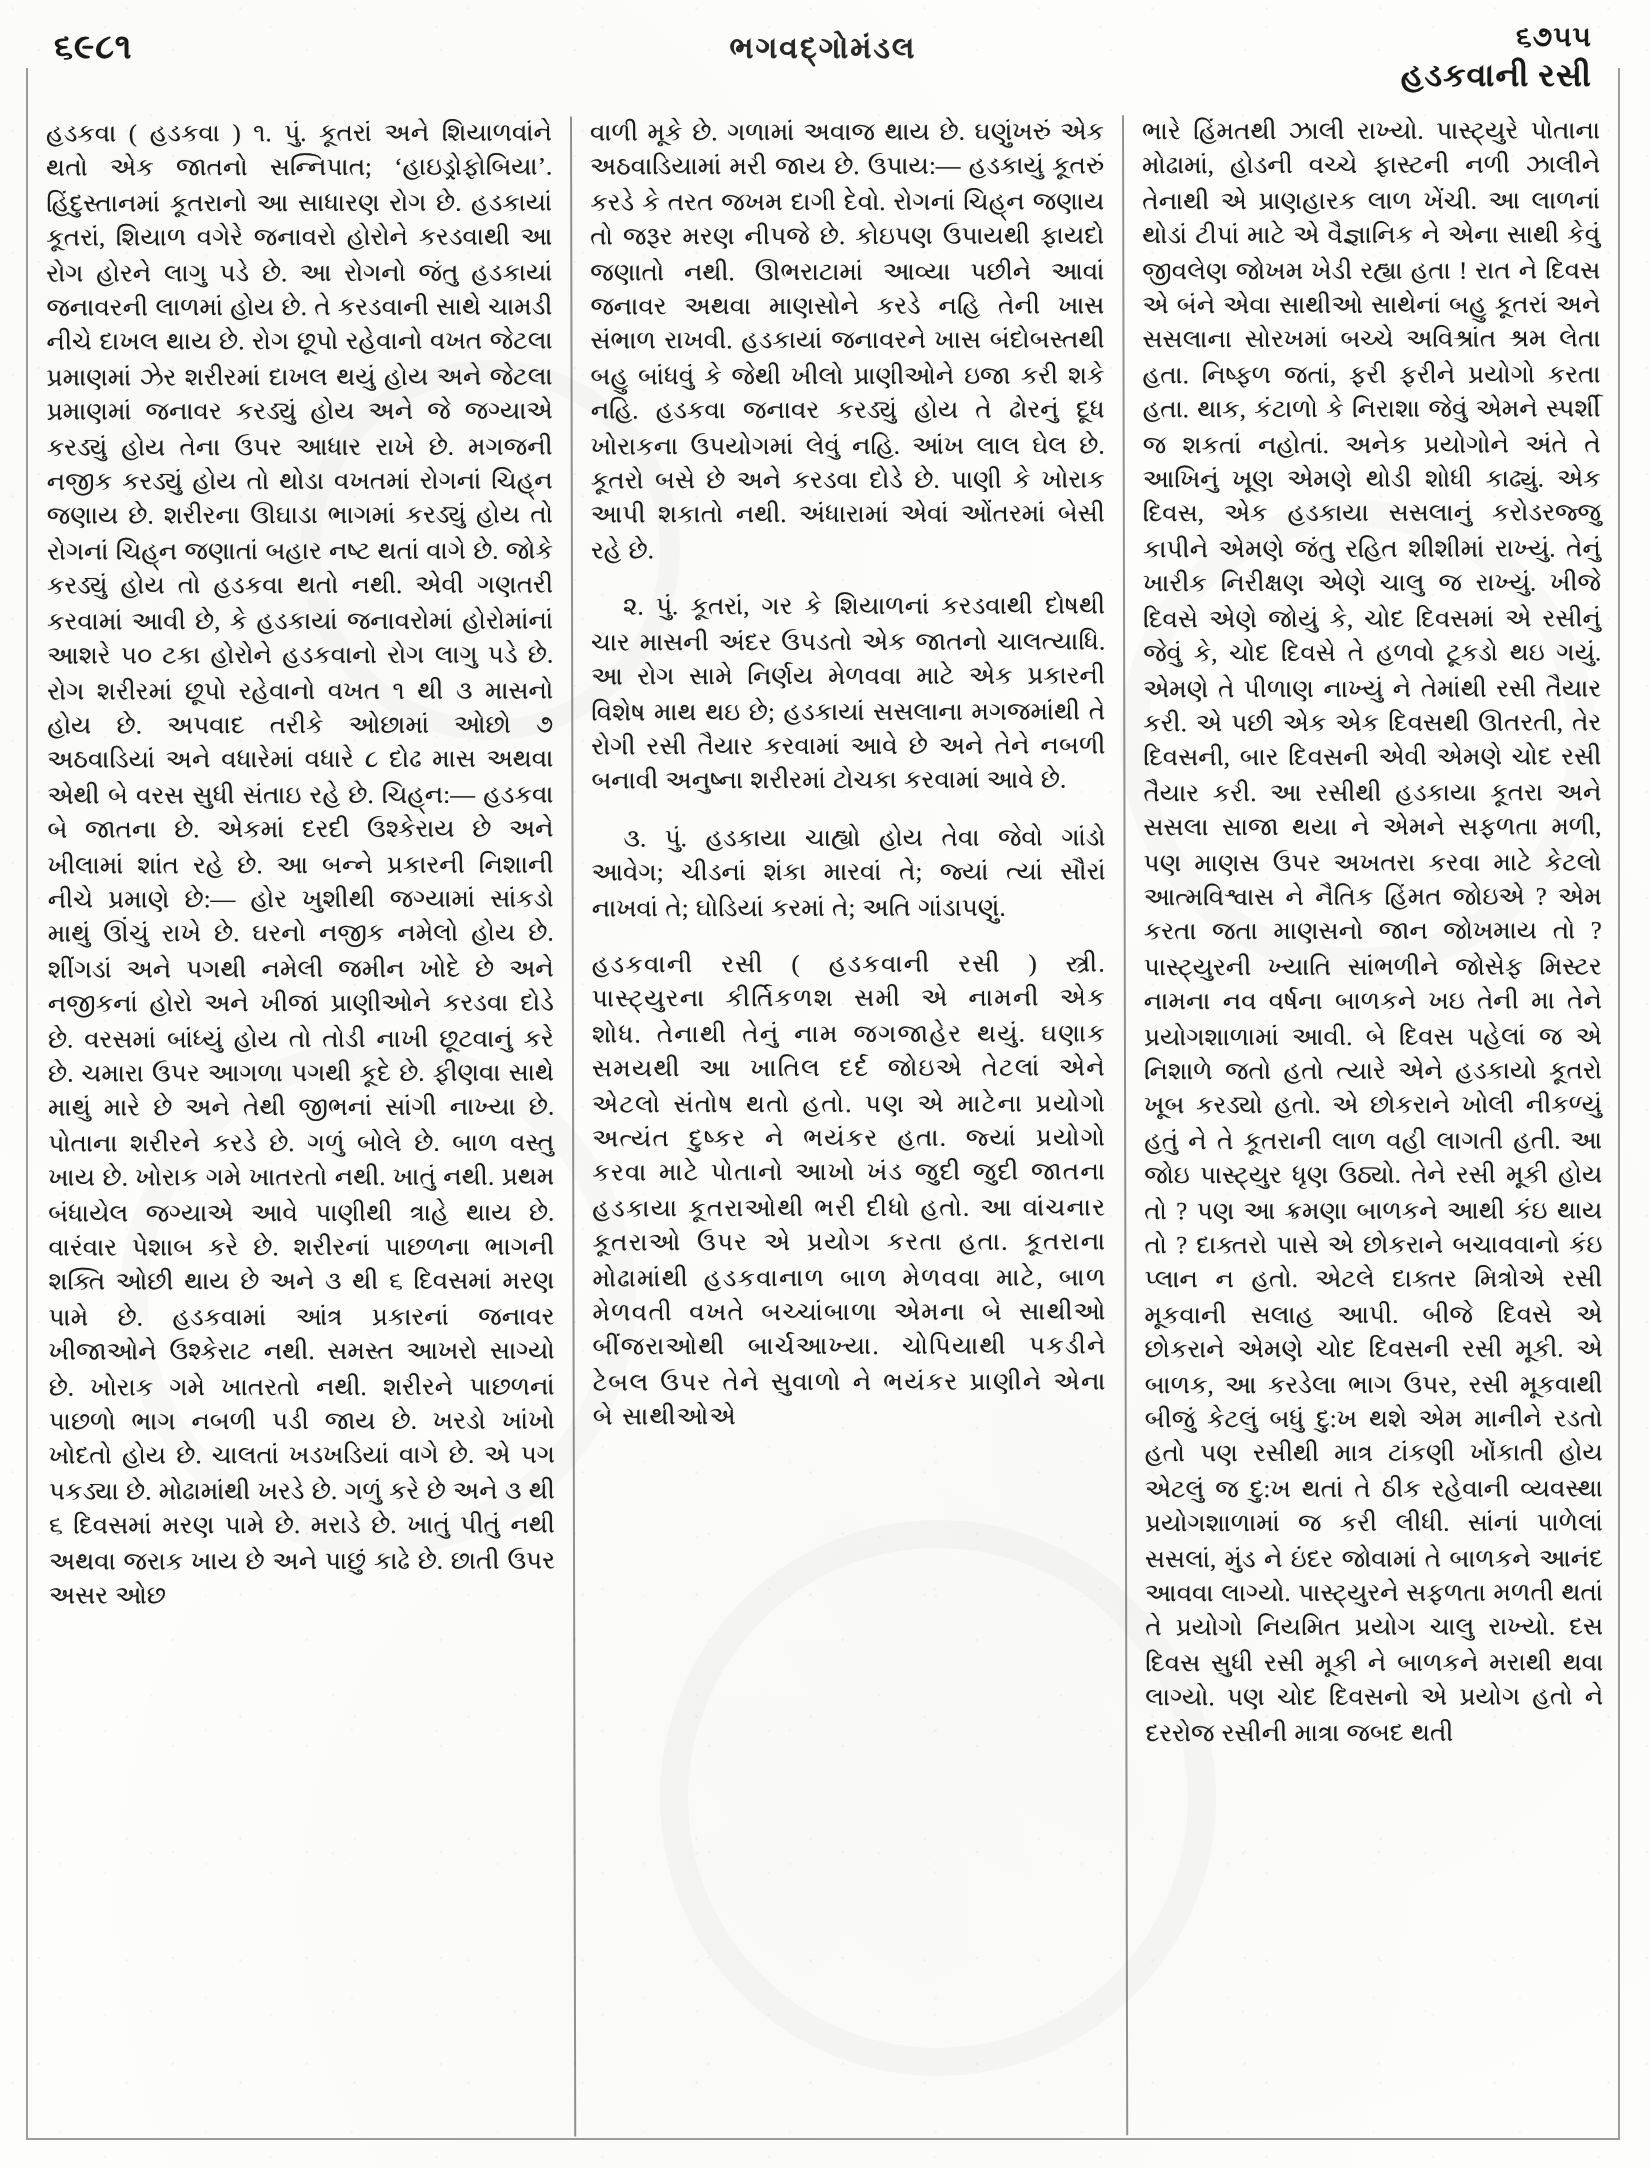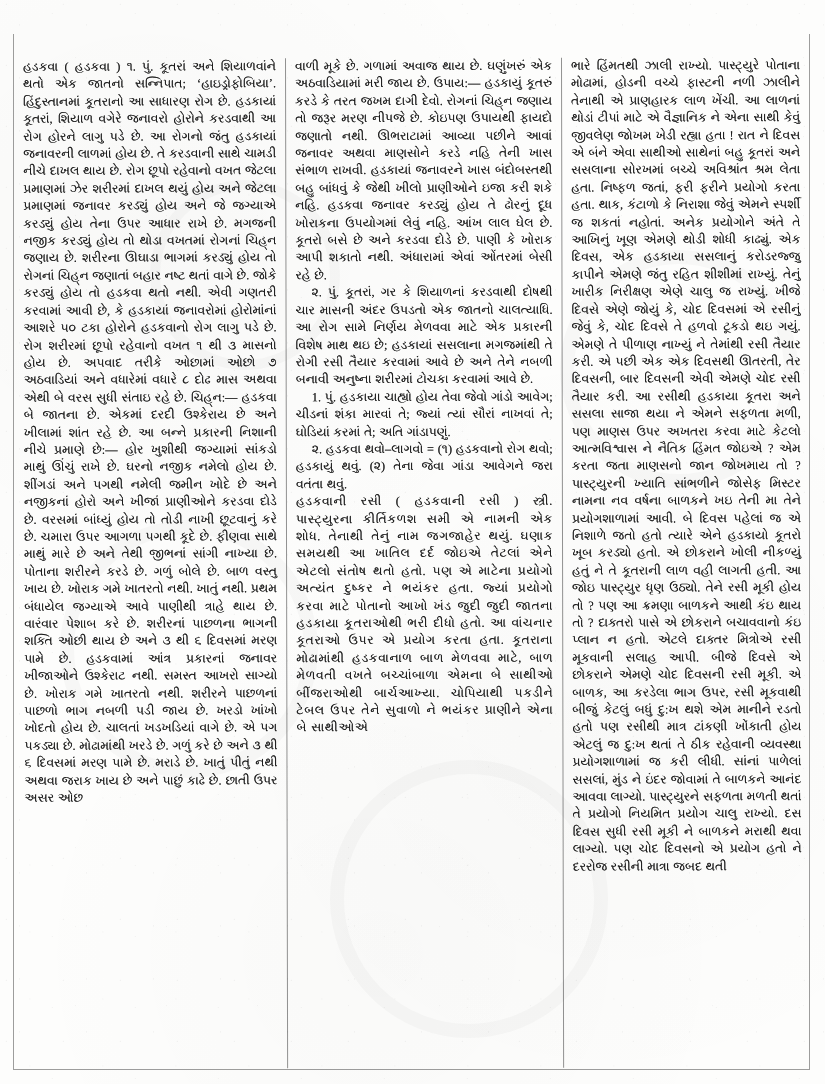--- a/index.html
+++ b/index.html
@@ -126,21 +126,21 @@
     margin: 0;
     font-size: 12.4px;
     line-height: 17.4px;
     color: #1c1c1c;
     text-align: justify;
     text-justify: inter-word;
     word-spacing: 0.5px;
     
     text-shadow: 0 0 0.35px rgba(0,0,0,0.55);
   }
-  .col p + p { margin-top: 0; }
+  .col p + p { margin-top: 11px; }
   .indent { text-indent: 16px; }
   .entry-head-line {
     text-align: left;
     font-weight: normal;
     font-size: 13.2px;
     line-height: 19px;
     letter-spacing: 0.6px;
     margin-top: 2px;
   }
 
@@ -167,32 +167,39 @@
 
 <div class="page">
 
   <div class="watermark wm-1"></div>
   <div class="watermark wm-2"></div>
   <div class="watermark wm-3"></div>
   <div class="watermark wm-4"></div>
 
   <div class="frame"></div>
 
+  <div class="running-head">
+    <div class="rh-left">૬૯૮૧</div>
+    <div class="rh-center">ભગવદ્‌ગોમંડલ</div>
+    <div class="rh-right">
+      <div class="rh-pageno">૬૭૫૫</div>
+      <div class="rh-entry">હડકવાની રસી</div>
+    </div>
+  </div>
 
   <div class="columns skew">
 
     <div class="col col-1">
       <p>હડકવા ( હડકવા ) ૧. પું. કૂતરાં અને શિયાળવાંને થતો એક જાતનો સન્નિપાત; ‘હાઇડ્રોફોબિયા’. હિંદુસ્તાનમાં કૂતરાનો આ સાધારણ રોગ છે. હડકાયાં કૂતરાં, શિયાળ વગેરે જનાવરો હોરોને કરડવાથી આ રોગ હોરને લાગુ પડે છે. આ રોગનો જંતુ હડકાયાં જનાવરની લાળમાં હોય છે. તે કરડવાની સાથે ચામડી નીચે દાખલ થાય છે. રોગ છૂપો રહેવાનો વખત જેટલા પ્રમાણમાં ઝેર શરીરમાં દાખલ થયું હોય અને જેટલા પ્રમાણમાં જનાવર કરડ્યું હોય અને જે જગ્યાએ કરડ્યું હોય તેના ઉપર આધાર રાખે છે. મગજની નજીક કરડ્યું હોય તો થોડા વખતમાં રોગનાં ચિહ્‌ન જણાય છે. શરીરના ઊઘાડા ભાગમાં કરડ્યું હોય તો રોગનાં ચિહ્‌ન જણાતાં બહાર નષ્ટ થતાં વાગે છે. જોકે કરડ્યું હોય તો હડકવા થતો નથી. એવી ગણતરી કરવામાં આવી છે, કે હડકાયાં જનાવરોમાં હોરોમાંનાં આશરે ૫૦ ટકા હોરોને હડકવાનો રોગ લાગુ પડે છે. રોગ શરીરમાં છૂપો રહેવાનો વખત ૧ થી ૩ માસનો હોય છે. અપવાદ તરીકે ઓછામાં ઓછો ૭ અઠવાડિયાં અને વધારેમાં વધારે ૮ દોઢ માસ અથવા એથી બે વરસ સુધી સંતાઇ રહે છે. ચિહ્‌ન:— હડકવા બે જાતના છે. એકમાં દરદી ઉશ્કેરાય છે અને ખીલામાં શાંત રહે છે. આ બન્ને પ્રકારની નિશાની નીચે પ્રમાણે છે:— હોર ખુશીથી જગ્યામાં સાંકડો માથું ઊંચું રાખે છે. ઘરનો નજીક નમેલો હોય છે. શીંગડાં અને પગથી નમેલી જમીન ખોદે છે અને નજીકનાં હોરો અને ખીજાં પ્રાણીઓને કરડવા દોડે છે. વરસમાં બાંધ્યું હોય તો તોડી નાખી છૂટવાનું કરે છે. ચમારા ઉપર આગળા પગથી કૂદે છે. ફીણવા સાથે માથું મારે છે અને તેથી જીભનાં સાંગી નાખ્યા છે. પોતાના શરીરને કરડે છે. ગળું બોલે છે. બાળ વસ્તુ ખાય છે. ખોરાક ગમે ખાતરતો નથી. ખાતું નથી. પ્રથમ બંધાયેલ જગ્યાએ આવે પાણીથી ત્રાહે થાય છે. વારંવાર પેશાબ કરે છે. શરીરનાં પાછળના ભાગની શક્તિ ઓછી થાય છે અને ૩ થી ૬ દિવસમાં મરણ પામે છે. હડકવામાં આંત્ર પ્રકારનાં જનાવર ખીજાઓને ઉશ્કેરાટ નથી. સમસ્ત આખરો સાગ્યો છે. ખોરાક ગમે ખાતરતો નથી. શરીરને પાછળનાં પાછળો ભાગ નબળી પડી જાય છે. ખરડો ખાંખો ખોદતો હોય છે. ચાલતાં ખડખડિયાં વાગે છે. એ પગ પકડ્યા છે. મોઢામાંથી ખરડે છે. ગળું કરે છે અને ૩ થી ૬ દિવસમાં મરણ પામે છે. મરાડે છે. ખાતું પીતું નથી અથવા જરાક ખાય છે અને પાછું કાઢે છે. છાતી ઉપર અસર ઓછ</p>
     </div>
 
     <div class="col col-2">
       <p>વાળી મૂકે છે. ગળામાં અવાજ થાય છે. ઘણુંખરું એક અઠવાડિયામાં મરી જાય છે. ઉપાય:— હડકાયું કૂતરું કરડે કે તરત જખમ દાગી દેવો. રોગનાં ચિહ્‌ન જણાય તો જરૂર મરણ નીપજે છે. કોઇપણ ઉપાયથી ફાયદો જણાતો નથી. ઊભરાટામાં આવ્યા પછીને આવાં જનાવર અથવા માણસોને કરડે નહિ તેની ખાસ સંભાળ રાખવી. હડકાયાં જનાવરને ખાસ બંદોબસ્તથી બહુ બાંધવું કે જેથી ખીલો પ્રાણીઓને ઇજા કરી શકે નહિ. હડકવા જનાવર કરડ્યું હોય તે ઢોરનું દૂધ ખોરાકના ઉપયોગમાં લેવું નહિ. આંખ લાલ ઘેલ છે. કૂતરો બસે છે અને કરડવા દોડે છે. પાણી કે ખોરાક આપી શકાતો નથી. અંધારામાં એવાં ઓંતરમાં બેસી રહે છે.</p>
       <p class="indent">૨. પું. કૂતરાં, ગર કે શિયાળનાં કરડવાથી દોષથી ચાર માસની અંદર ઉપડતો એક જાતનો ચાલત્યાધિ. આ રોગ સામે નિર્ણય મેળવવા માટે એક પ્રકારની વિશેષ માથ થઇ છે; હડકાયાં સસલાના મગજમાંથી તે રોગી રસી તૈયાર કરવામાં આવે છે અને તેને નબળી બનાવી અનુષ્ના શરીરમાં ટોચકા કરવામાં આવે છે.</p>
-      <p class="indent">1. પું. હડકાયા ચાહ્યો હોય તેવા જેવો ગાંડો આવેગ; ચીડનાં શંકા મારવાં તે; જ્યાં ત્યાં સૌરાં નાખવાં તે; ઘોડિયાં કરમાં તે; અતિ ગાંડાપણું.</p>
-      <p class="indent">૨. હડકવા થવો–લાગવો = (૧) હડકવાનો રોગ થવો; હડકાયું થવું. (૨) તેના જેવા ગાંડા આવેગને જરા વતંતા થવું.</p>
+      <p class="indent">૩. પું. હડકાયા ચાહ્યો હોય તેવા જેવો ગાંડો આવેગ; ચીડનાં શંકા મારવાં તે; જ્યાં ત્યાં સૌરાં નાખવાં તે; ઘોડિયાં કરમાં તે; અતિ ગાંડાપણું.</p>
       <p class="entry-head-line">હડકવાની રસી ( હડકવાની રસી ) સ્ત્રી. પાસ્ટ્યુરના કીર્તિકળશ સમી એ નામની એક શોધ. તેનાથી તેનું નામ જગજાહેર થયું. ઘણાક સમયથી આ ખાતિલ દર્દ જોઇએ તેટલાં એને એટલો સંતોષ થતો હતો. પણ એ માટેના પ્રયોગો અત્યંત દુષ્કર ને ભયંકર હતા. જ્યાં પ્રયોગો કરવા માટે પોતાનો આખો ખંડ જુદી જુદી જાતના હડકાયા કૂતરાઓથી ભરી દીધો હતો. આ વાંચનાર કૂતરાઓ ઉપર એ પ્રયોગ કરતા હતા. કૂતરાના મોઢામાંથી હડકવાનાળ બાળ મેળવવા માટે, બાળ મેળવતી વખતે બચ્ચાંબાળા એમના બે સાથીઓ બીંજરાઓથી બાર્ચઆખ્યા. ચોપિયાથી પકડીને ટેબલ ઉપર તેને સુવાળો ને ભયંકર પ્રાણીને એના બે સાથીઓએ</p>
     </div>
 
     <div class="col col-3">
       <p>ભારે હિંમતથી ઝાલી રાખ્યો. પાસ્ટ્યુરે પોતાના મોઢામાં, હોડની વચ્ચે ફાસ્ટની નળી ઝાલીને તેનાથી એ પ્રાણહારક લાળ ખેંચી. આ લાળનાં થોડાં ટીપાં માટે એ વૈજ્ઞાનિક ને એના સાથી કેવું જીવલેણ જોખમ ખેડી રહ્યા હતા ! રાત ને દિવસ એ બંને એવા સાથીઓ સાથેનાં બહુ કૂતરાં અને સસલાના સોરખમાં બચ્ચે અવિશ્રાંત શ્રમ લેતા હતા. નિષ્ફળ જતાં, ફરી ફરીને પ્રયોગો કરતા હતા. થાક, કંટાળો કે નિરાશા જેવું એમને સ્પર્શી જ શકતાં નહોતાં. અનેક પ્રયોગોને અંતે તે આખિનું ખૂણ એમણે થોડી શોધી કાઢ્યું. એક દિવસ, એક હડકાયા સસલાનું કરોડરજ્જુ કાપીને એમણે જંતુ રહિત શીશીમાં રાખ્યું. તેનું ખારીક નિરીક્ષણ એણે ચાલુ જ રાખ્યું. ખીજે દિવસે એણે જોયું કે, ચોદ દિવસમાં એ રસીનું જેવું કે, ચોદ દિવસે તે હળવો ટૂકડો થઇ ગયું. એમણે તે પીળાણ નાખ્યું ને તેમાંથી રસી તૈયાર કરી. એ પછી એક એક દિવસથી ઊતરતી, તેર દિવસની, બાર દિવસની એવી એમણે ચોદ રસી તૈયાર કરી. આ રસીથી હડકાયા કૂતરા અને સસલા સાજા થયા ને એમને સફળતા મળી, પણ માણસ ઉપર અખતરા કરવા માટે કેટલો આત્મવિશ્વાસ ને નૈતિક હિંમત જોઇએ ? એમ કરતા જતા માણસનો જાન જોખમાય તો ? પાસ્ટ્યુરની ખ્યાતિ સાંભળીને જોસેફ મિસ્ટર નામના નવ વર્ષના બાળકને ખઇ તેની મા તેને પ્રયોગશાળામાં આવી. બે દિવસ પહેલાં જ એ નિશાળે જતો હતો ત્યારે એને હડકાયો કૂતરો ખૂબ કરડ્યો હતો. એ છોકરાને ખોલી નીકળ્યું હતું ને તે કૂતરાની લાળ વહી લાગતી હતી. આ જોઇ પાસ્ટ્યુર ધૃણ ઉઠ્યો. તેને રસી મૂકી હોય તો ? પણ આ ક્રમણા બાળકને આથી કંઇ થાય તો ? દાક્તરો પાસે એ છોકરાને બચાવવાનો કંઇ પ્લાન ન હતો. એટલે દાક્તર મિત્રોએ રસી મૂકવાની સલાહ આપી. બીજે દિવસે એ છોકરાને એમણે ચોદ દિવસની રસી મૂકી. એ બાળક, આ કરડેલા ભાગ ઉપર, રસી મૂકવાથી બીજું કેટલું બધું દુ:ખ થશે એમ માનીને રડતો હતો પણ રસીથી માત્ર ટાંકણી ખોંકાતી હોય એટલું જ દુ:ખ થતાં તે ઠીક રહેવાની વ્યવસ્થા પ્રયોગશાળામાં જ કરી લીધી. સાંનાં પાળેલાં સસલાં, મુંડ ને ઇંદર જોવામાં તે બાળકને આનંદ આવવા લાગ્યો. પાસ્ટ્યુરને સફળતા મળતી થતાં તે પ્રયોગો નિયમિત પ્રયોગ ચાલુ રાખ્યો. દસ દિવસ સુધી રસી મૂકી ને બાળકને મરાથી થવા લાગ્યો. પણ ચોદ દિવસનો એ પ્રયોગ હતો ને દરરોજ રસીની માત્રા જબદ થતી</p>
     </div>
 
   </div>
 
   <div class="speckle"></div>

